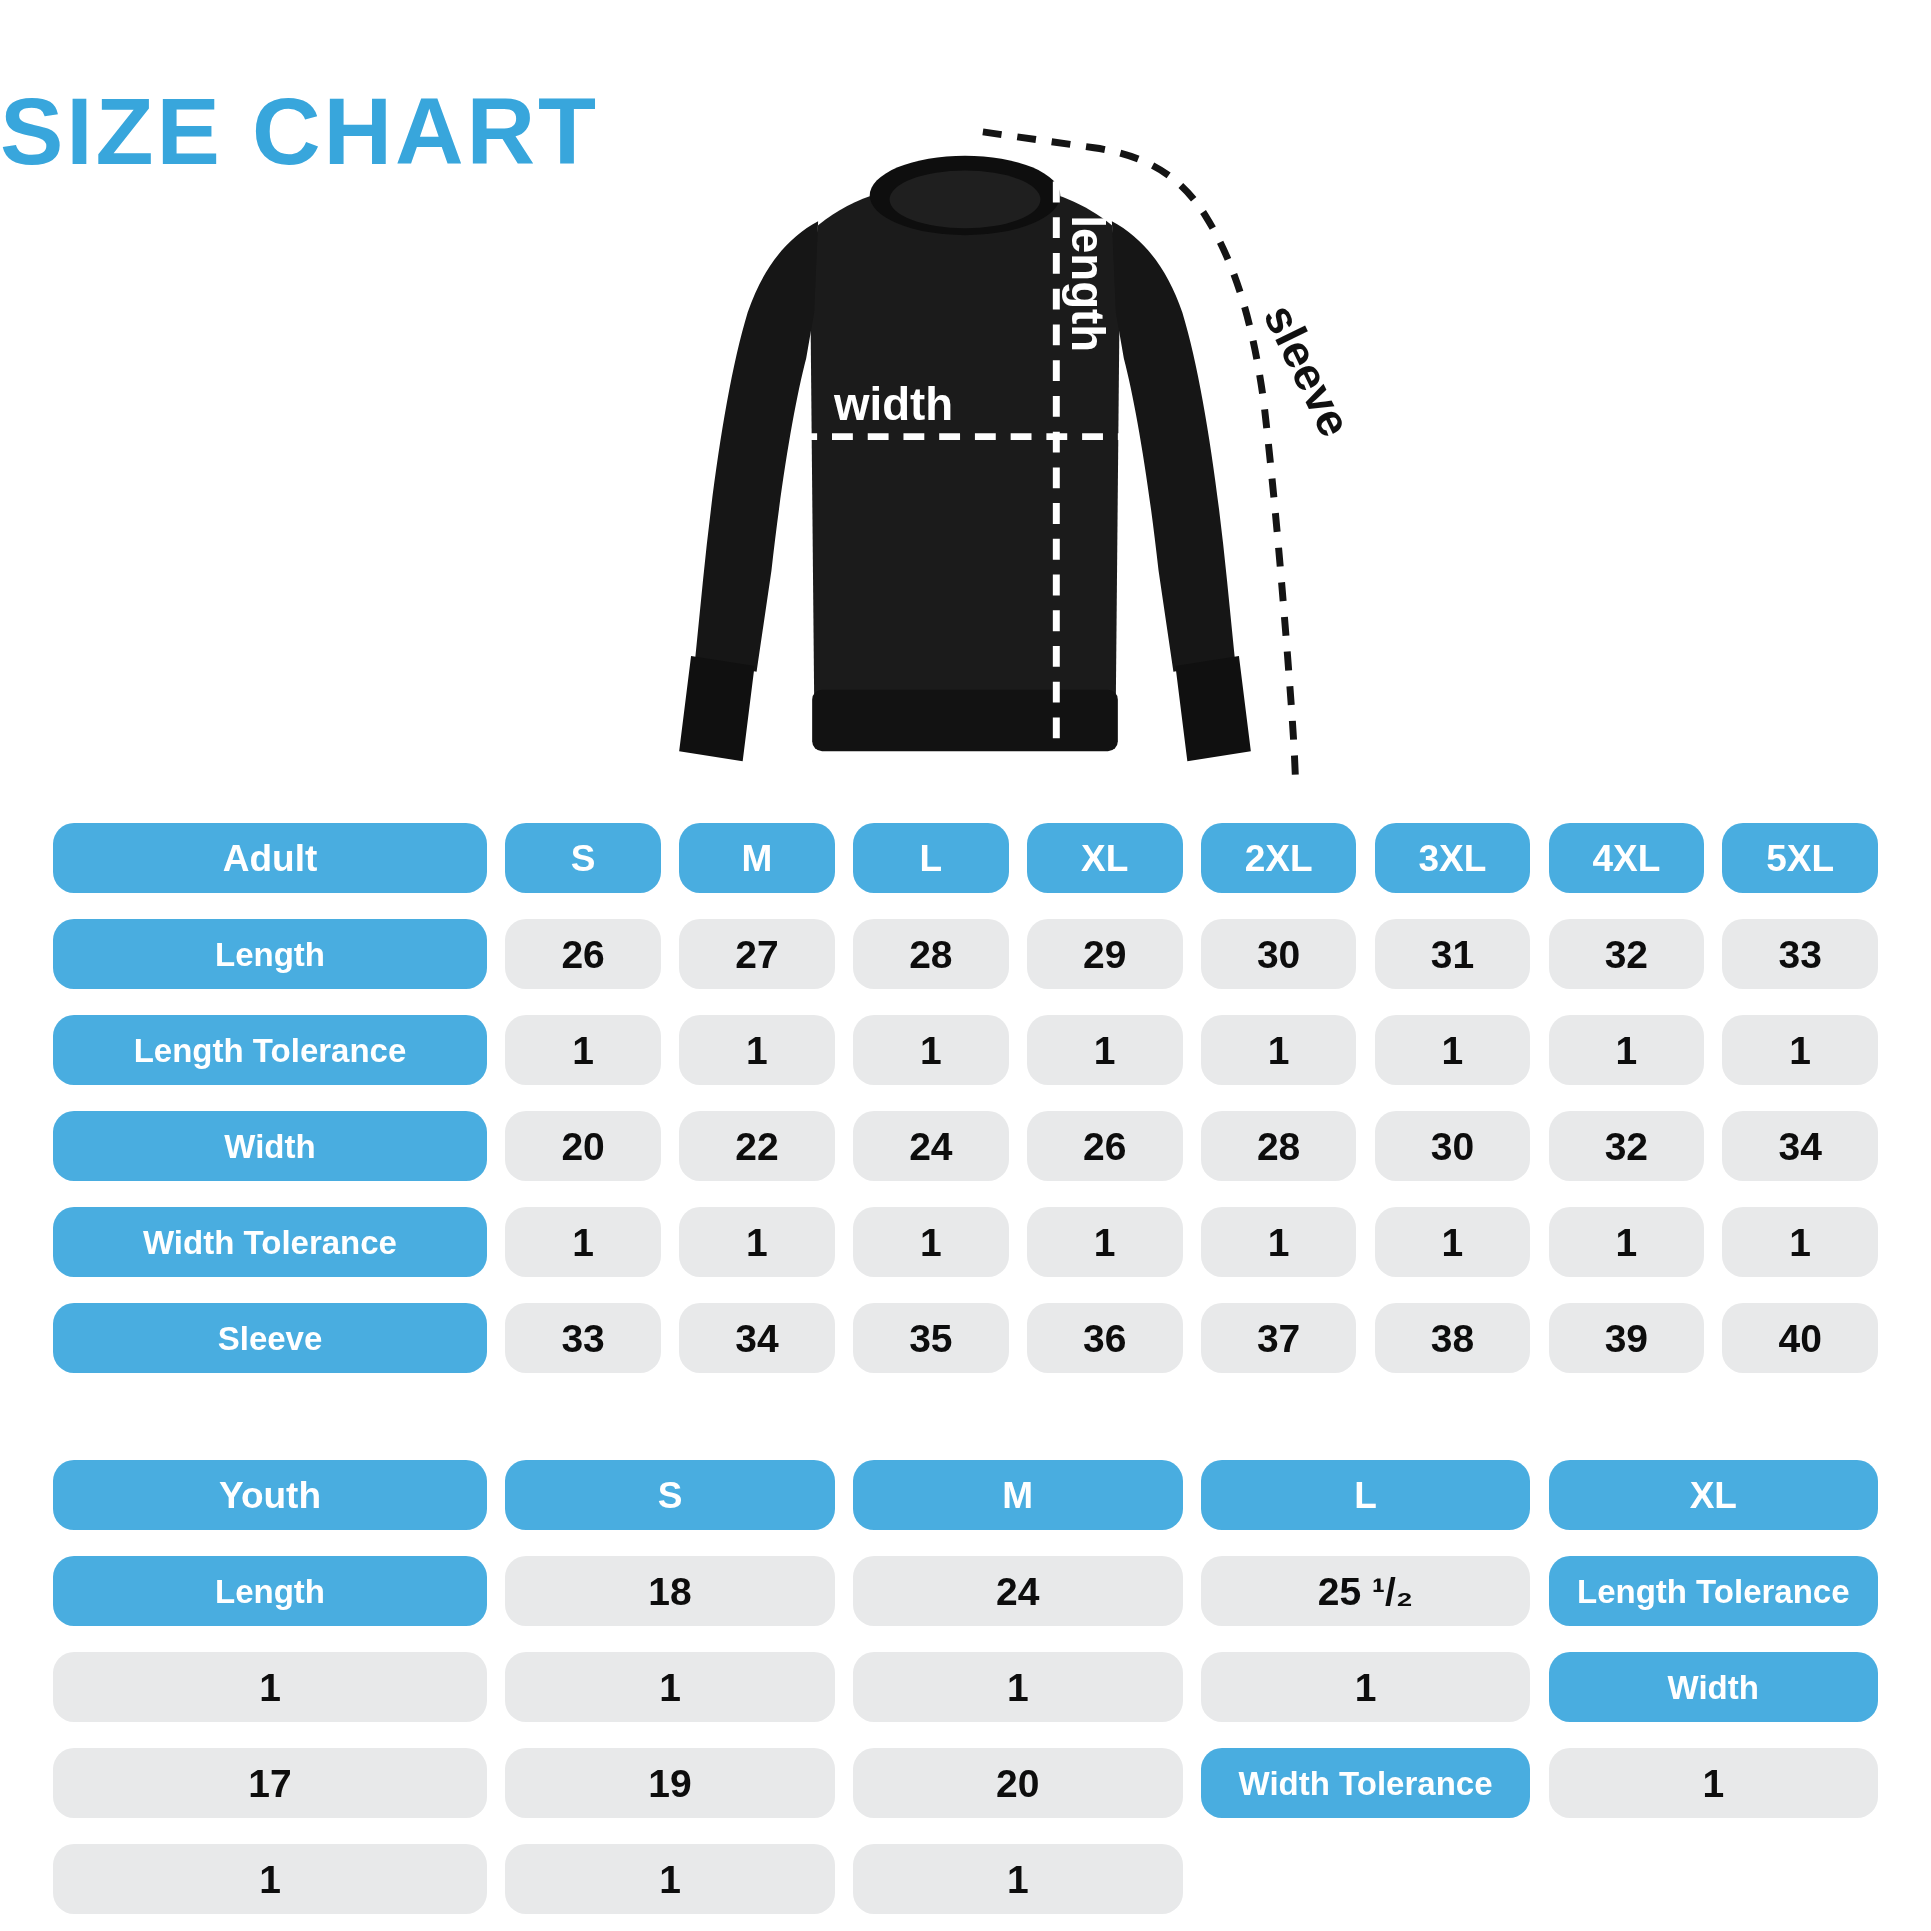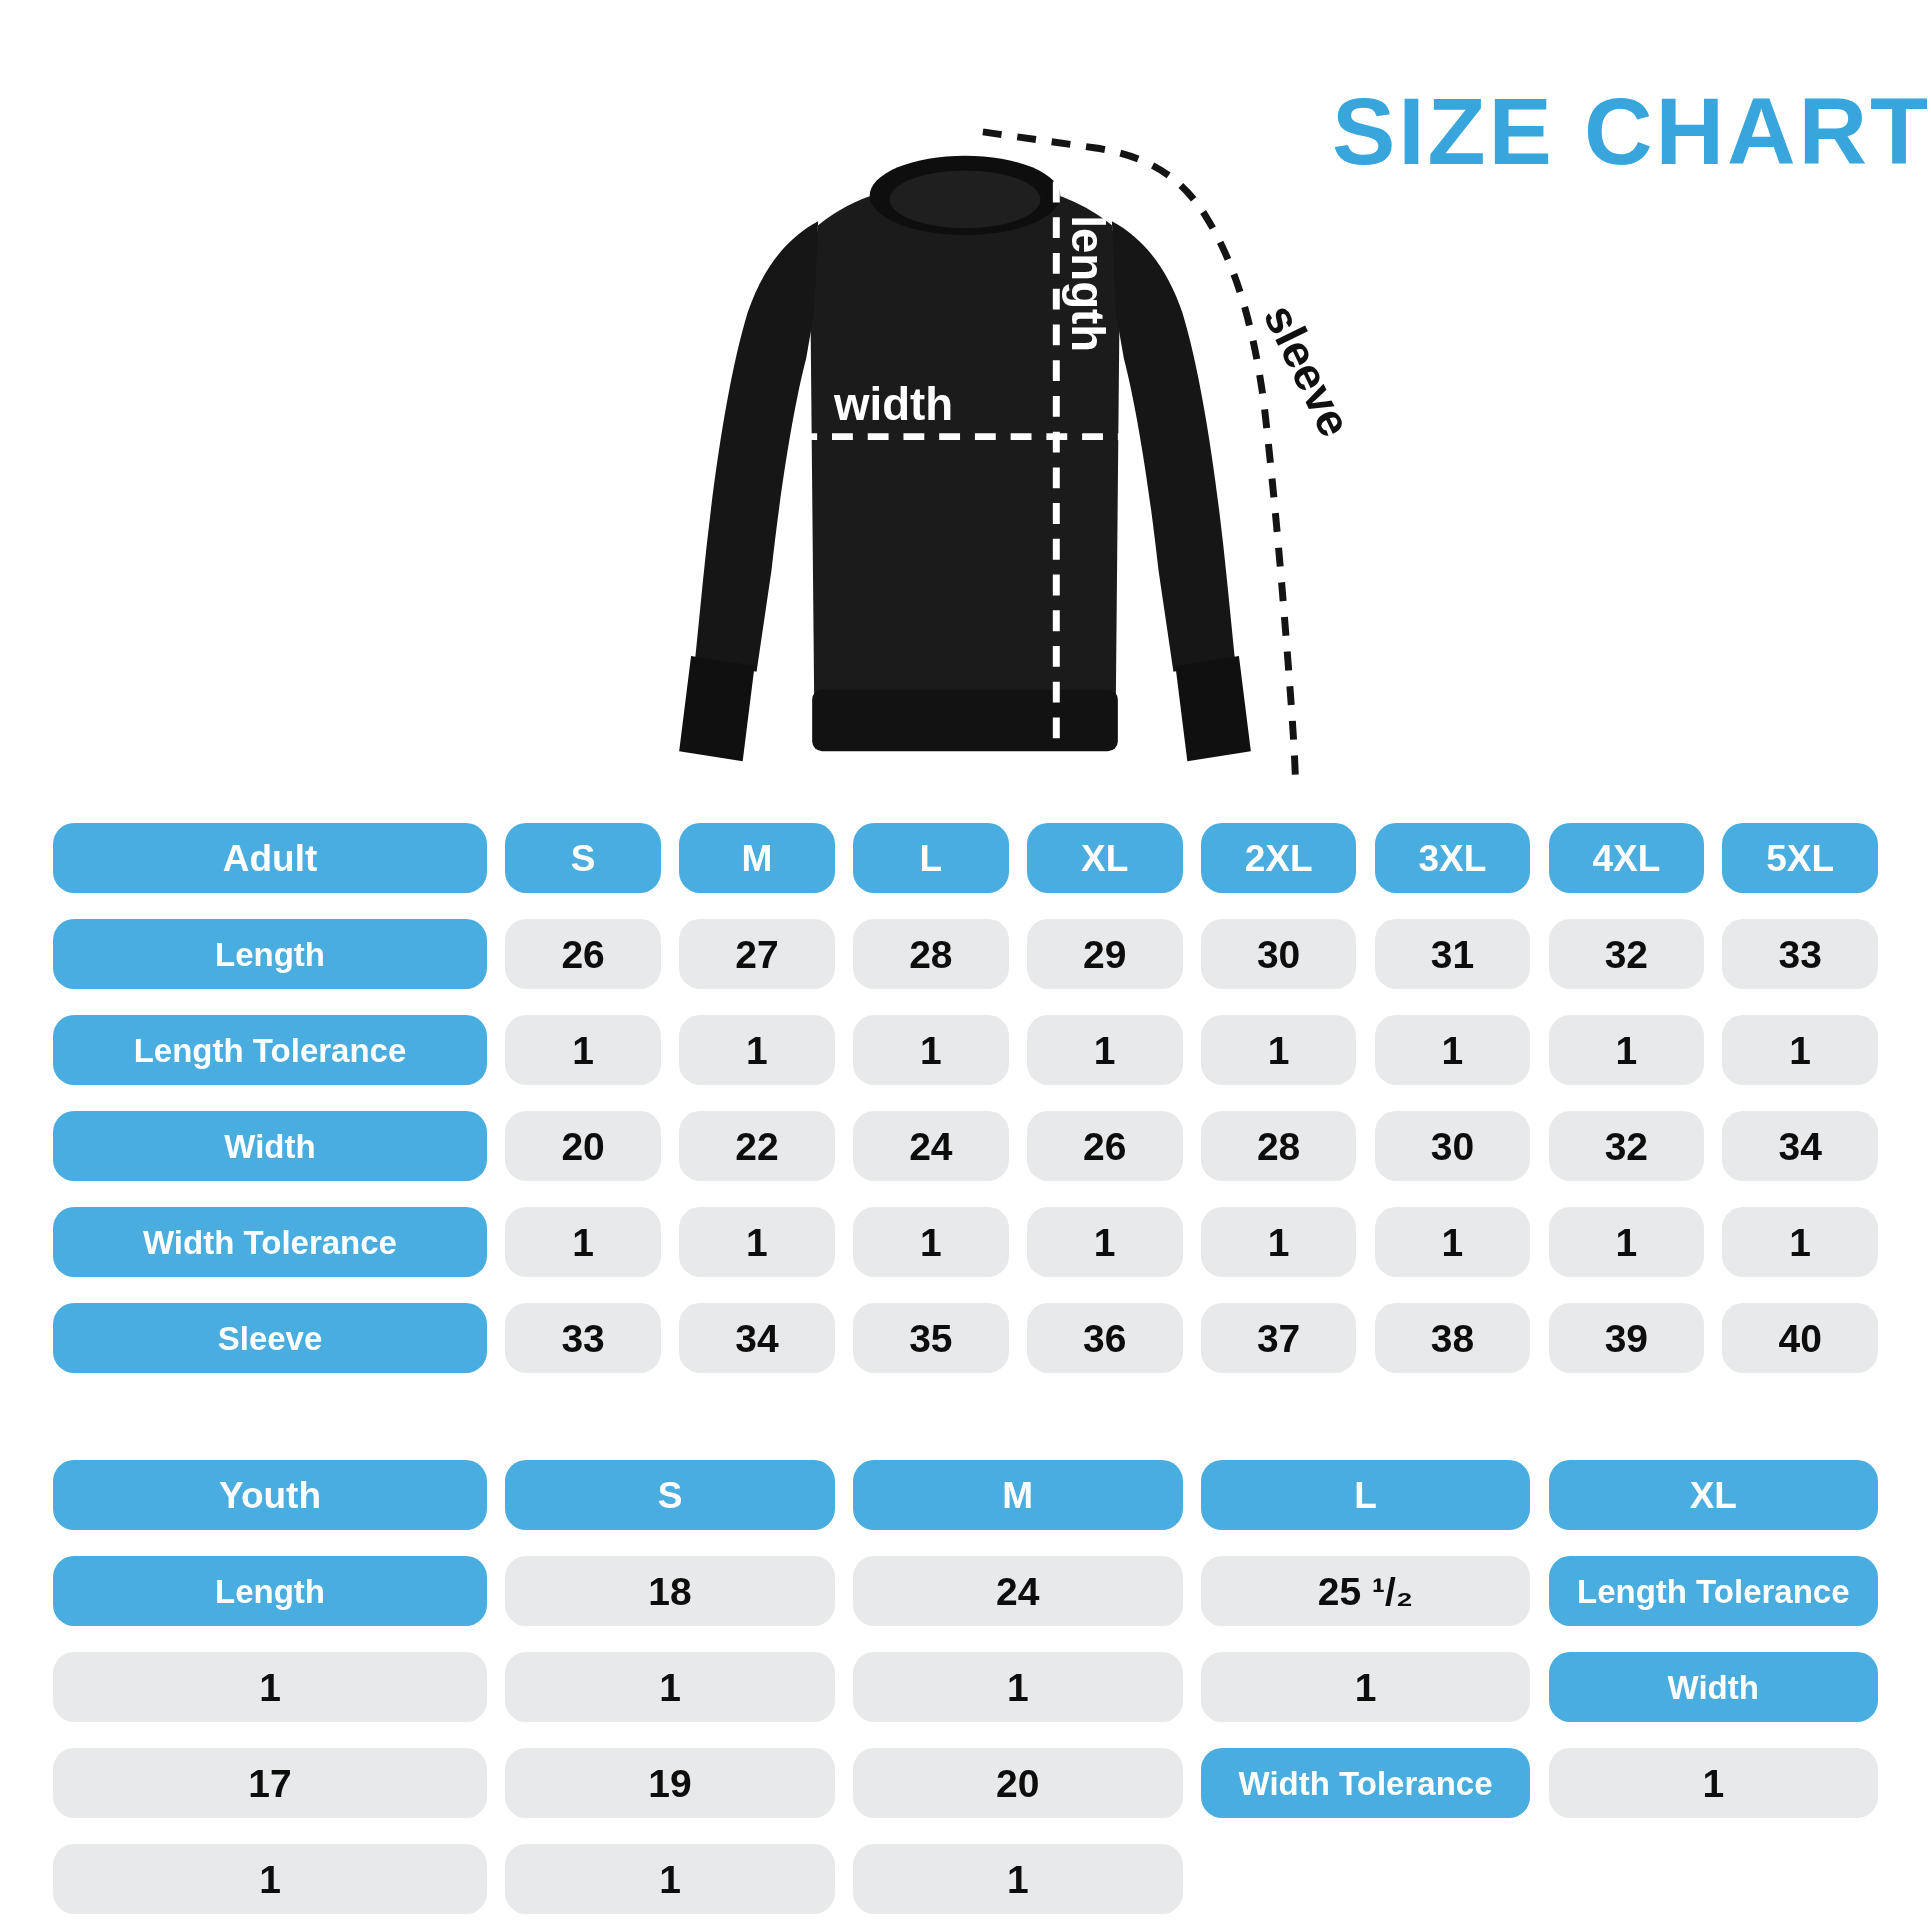--- a/index.html
+++ b/index.html
@@ -1,18 +1,18 @@
 <!DOCTYPE html>
 <html><head>
 <meta charset="utf-8">
 <style>
   html,body{margin:0;padding:0;background:#fff;}
   .page{position:relative;width:1931px;height:1931px;background:#fff;overflow:hidden;
         font-family:"Liberation Sans","DejaVu Sans",sans-serif;}
-  .title{position:absolute;top:13.5px;left:0;width:100%;text-align:right;
+  .title{position:absolute;top:13.5px;left:0;width:100%;text-align:left;
          font-size:95px;font-weight:bold;letter-spacing:2.9px;color:#38A6DC;}
   .figure{position:absolute;left:568px;top:104px;width:794px;height:695px;}
   .figure svg{display:block;width:100%;height:100%;}
   .figure text{font-family:"Liberation Sans","DejaVu Sans",sans-serif;font-weight:bold;}
 
   .sizetable{position:absolute;left:53px;width:1825px;display:grid;
              column-gap:18.3px;row-gap:26px;grid-auto-rows:70px;}
   .adult{top:823px;grid-template-columns:434px repeat(8,1fr);}
   .youth{top:1460px;grid-template-columns:434px repeat(4,1fr);}
   .cell{display:flex;align-items:center;justify-content:center;border-radius:21px;

